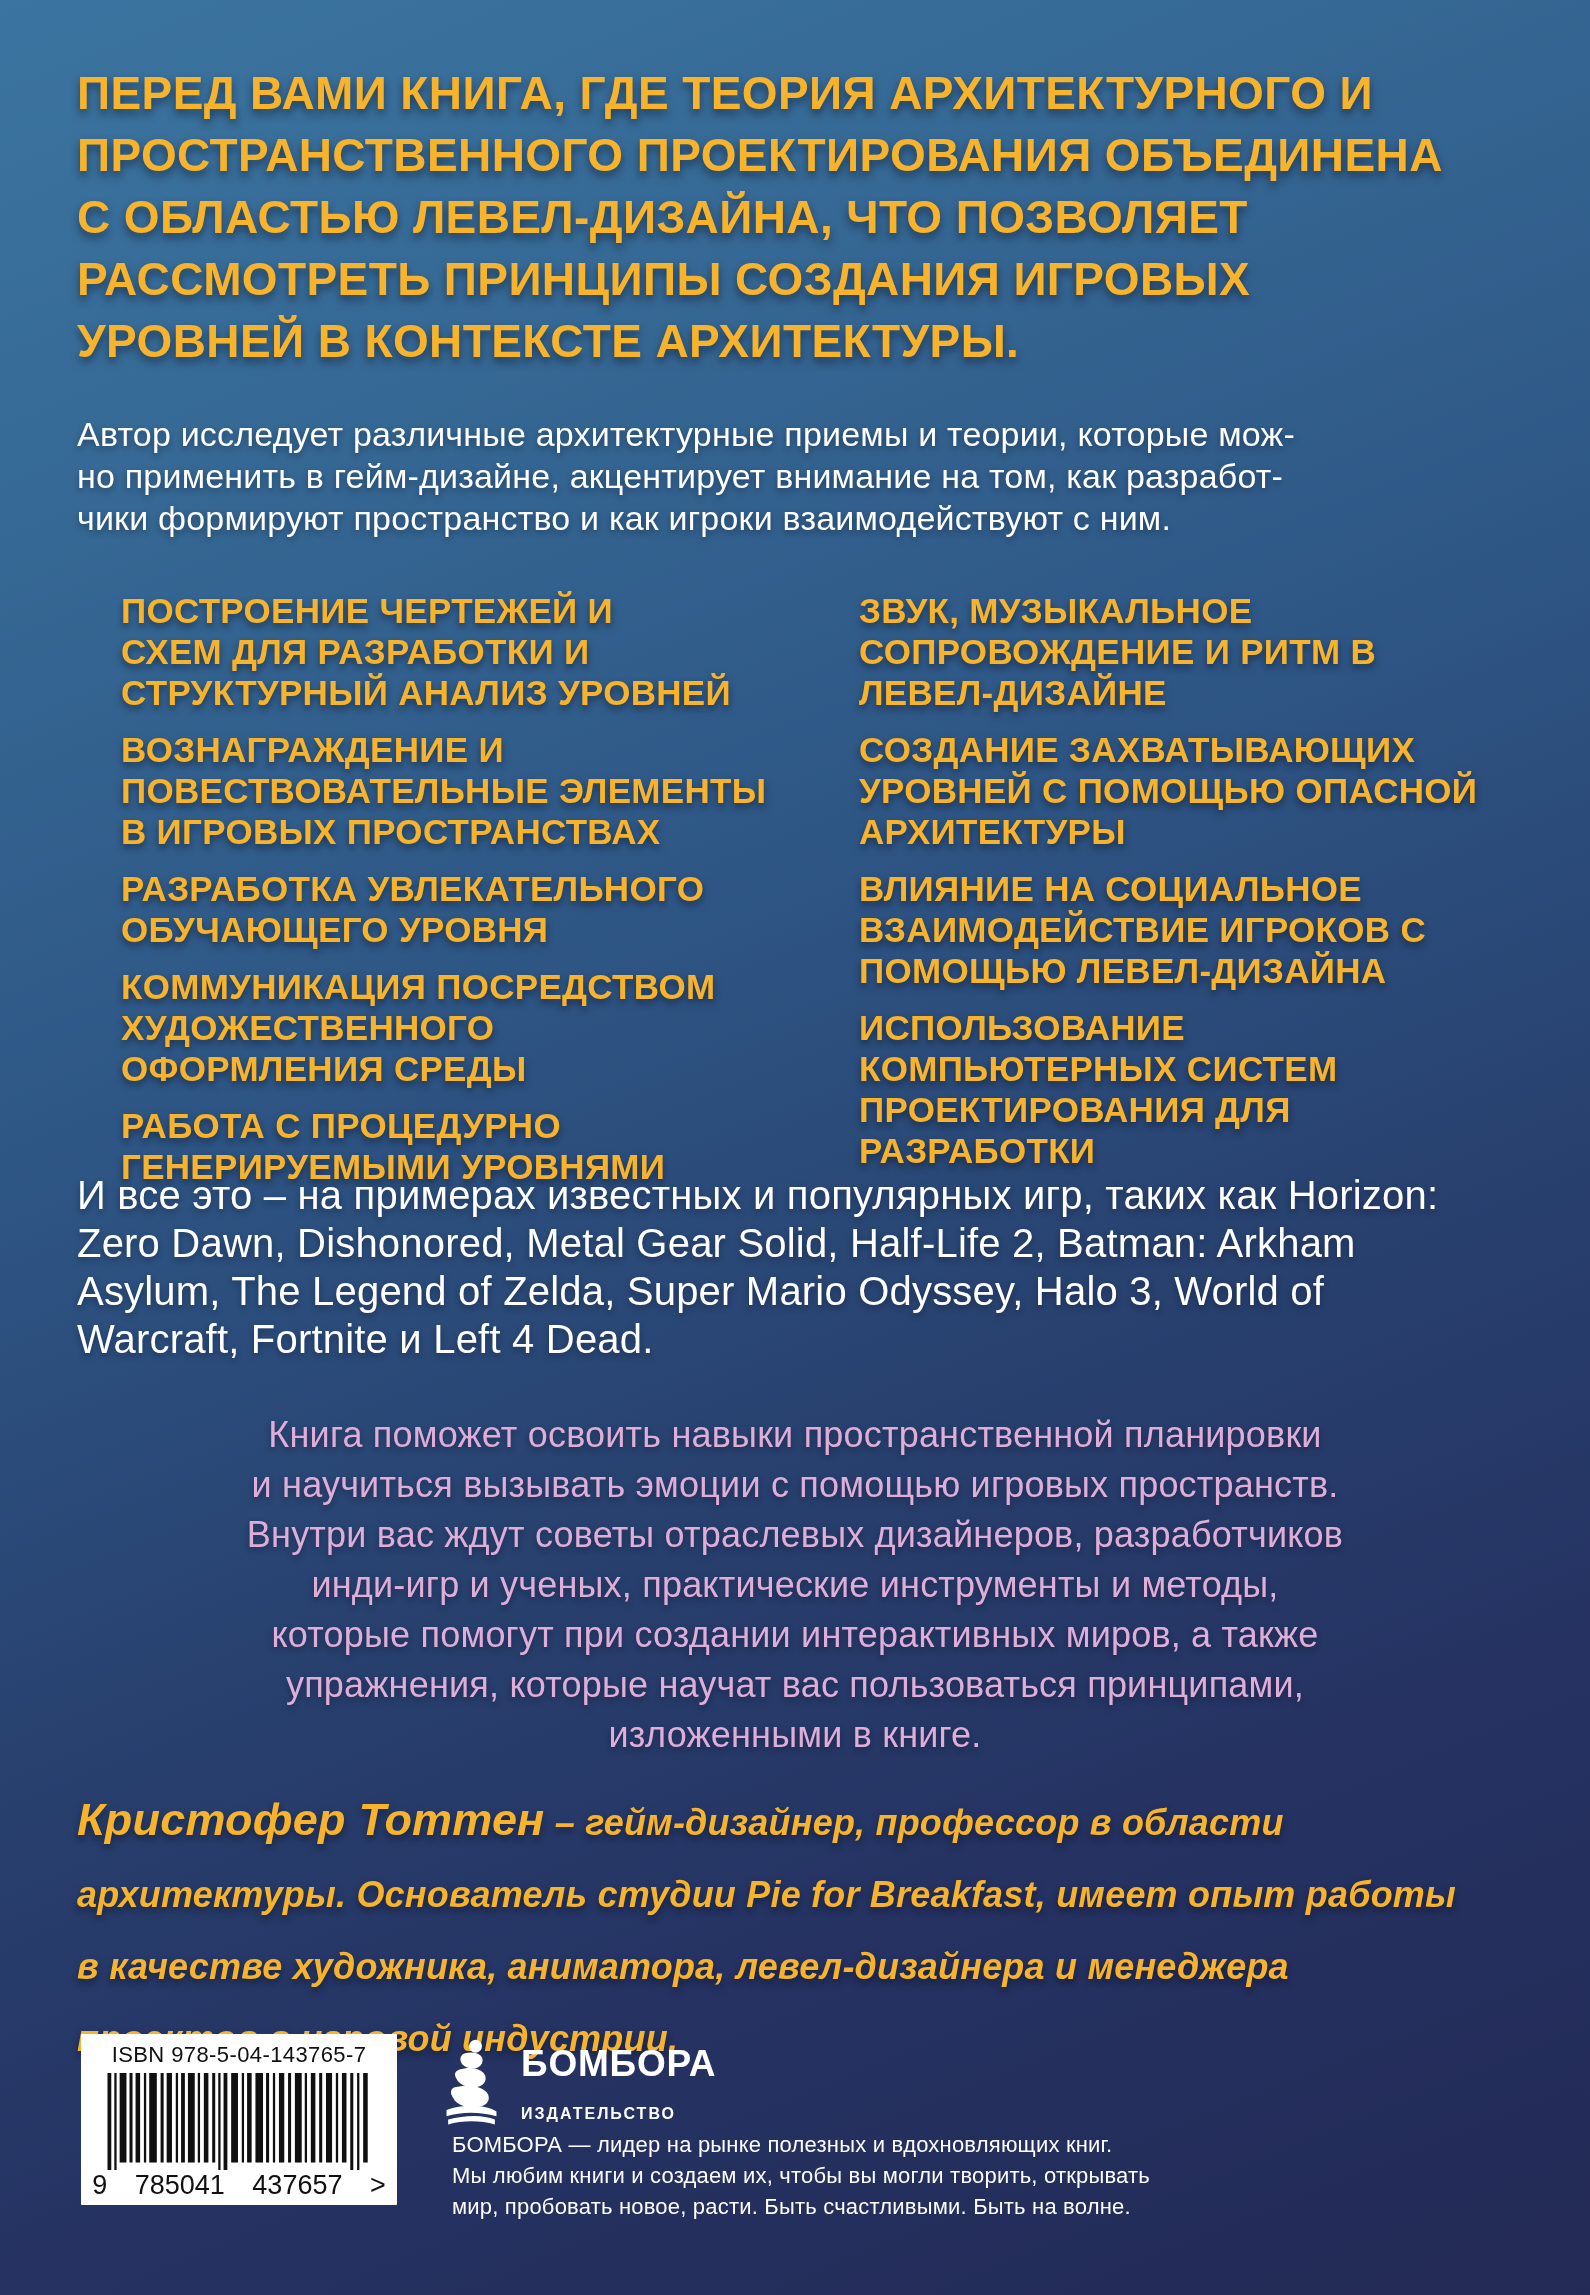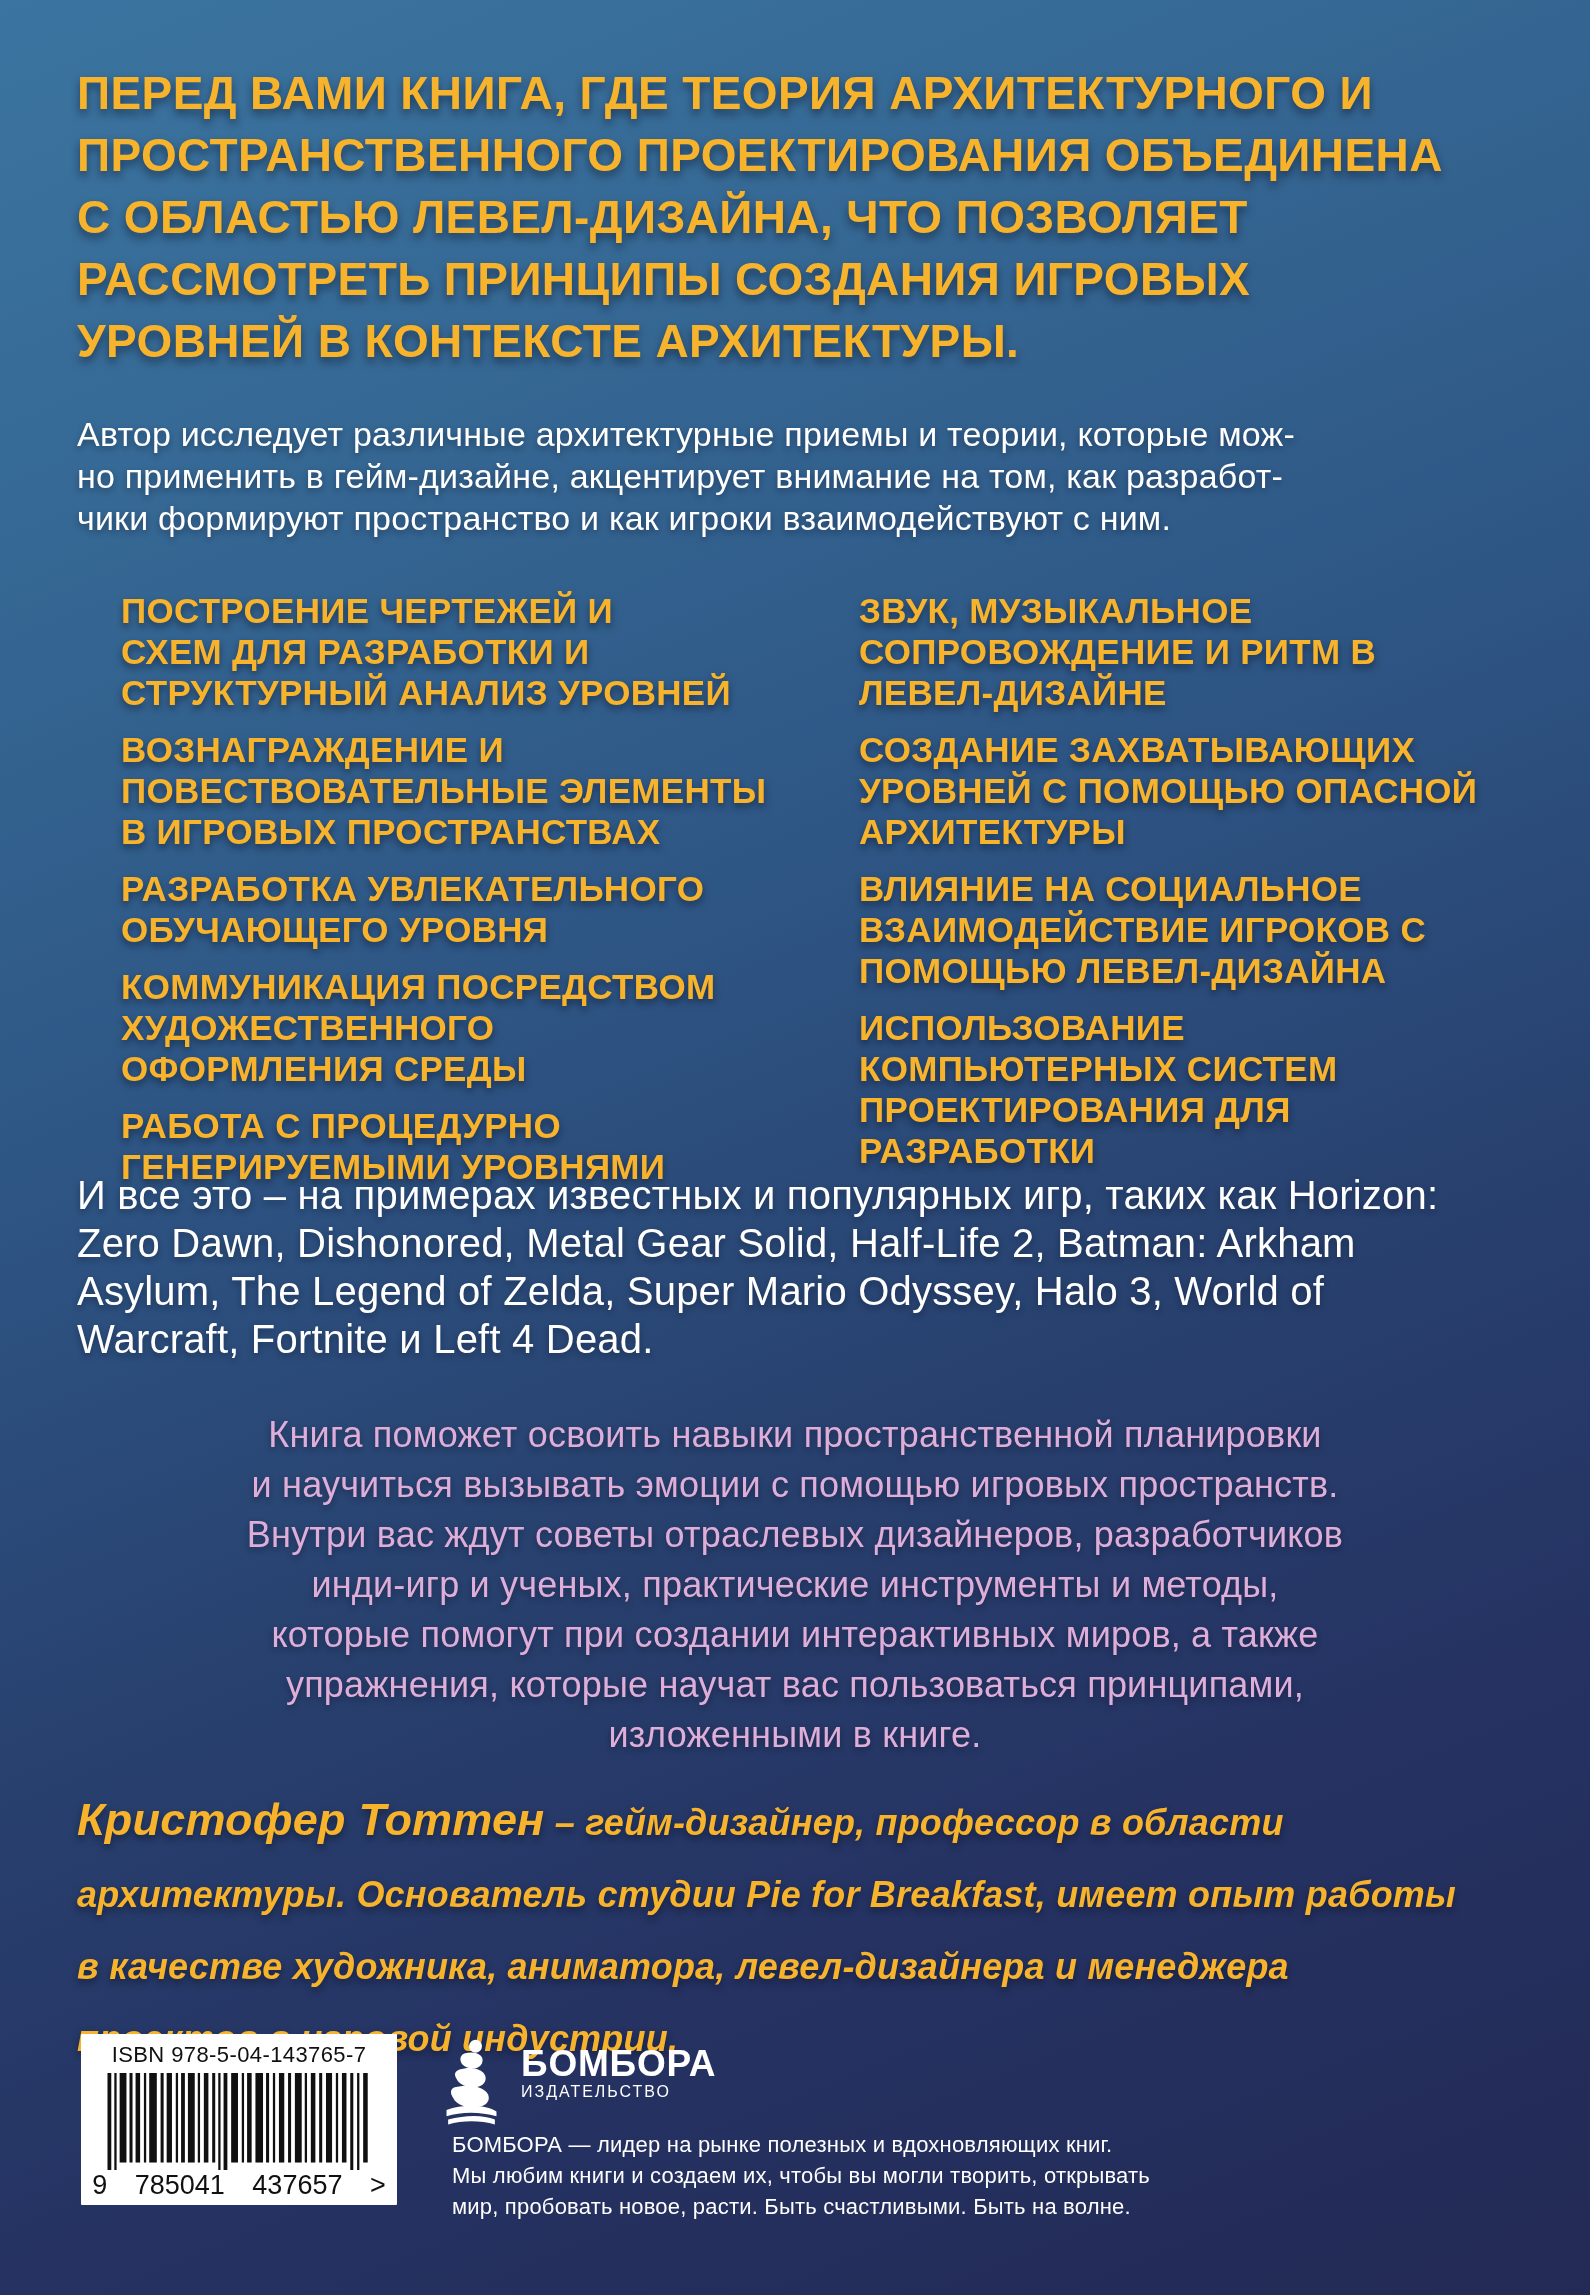--- a/index.html
+++ b/index.html
@@ -80,21 +80,21 @@
   .isbn{font-size:22px;letter-spacing:0.4px;white-space:nowrap;}
   .bars{margin-top:4.8px;}
   .barcode-digits{
     width:100%;display:flex;justify-content:space-between;align-items:flex-end;
     font-size:27px;margin-top:1.6px;line-height:27px;
   }
   .publisher{position:absolute;left:440px;top:2039px;display:flex;align-items:flex-start;color:#fff;}
   .logo-icon{flex:0 0 auto;margin-right:18px;}
   .logo-words{display:flex;flex-direction:column;margin-top:4.8px;}
   .logo-name{font-size:37px;font-weight:800;letter-spacing:0.8px;line-height:39px;}
-  .logo-tagline{font-size:16px;font-weight:400;letter-spacing:2px;margin-top:0;}
+  .logo-tagline{font-size:16px;font-weight:700;letter-spacing:2px;margin-top:22px;}
   .publisher-desc{
     position:absolute;left:452px;top:2129px;width:750px;
     color:#fff;font-size:22px;line-height:31px;font-weight:400;letter-spacing:0.2px;
   }
 </style>
 </head>
 <body>
 
 <div class="cover" style="--yellow:#F7B32B;--pink:#DFAED8;">
 

